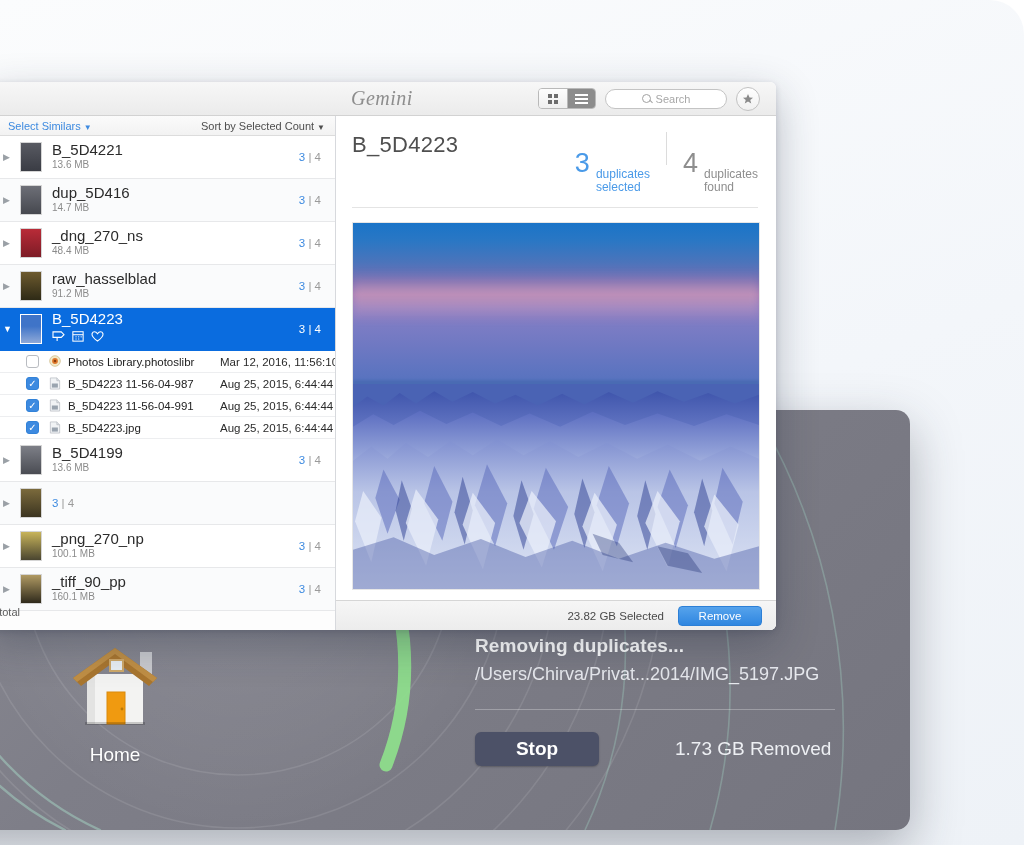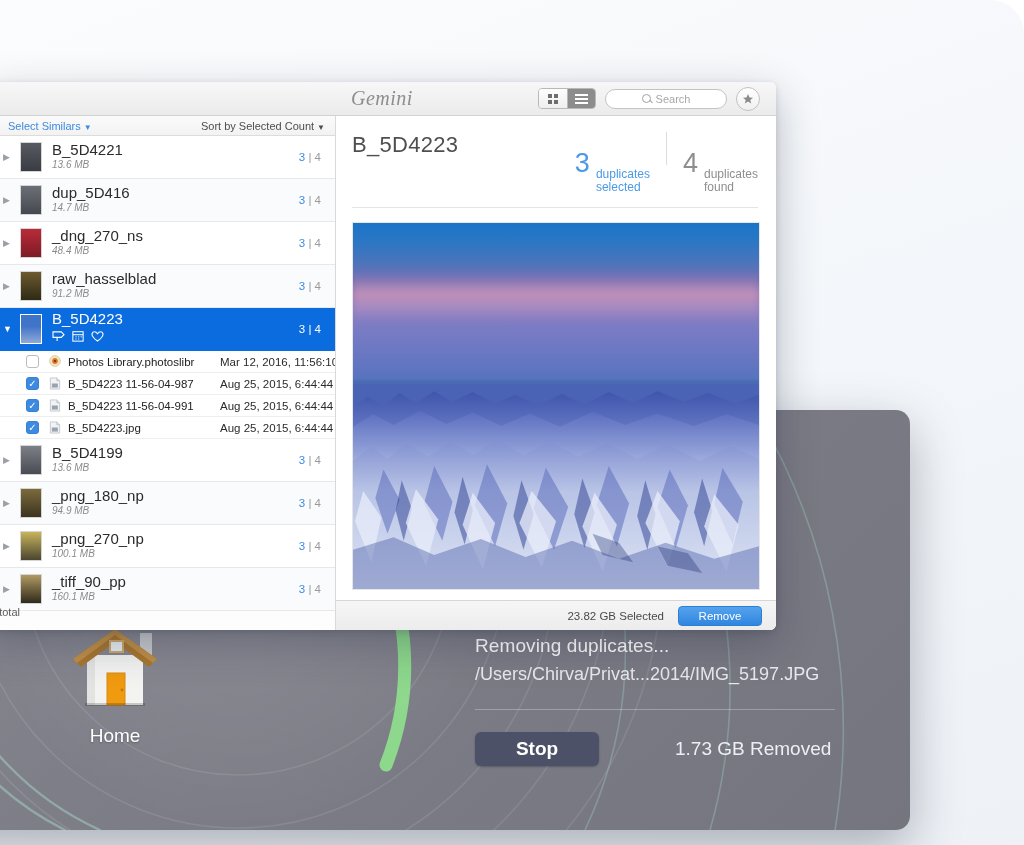--- a/index.html
+++ b/index.html
@@ -44,33 +44,33 @@
   .gw-star svg { fill:#fafafa; }
   
   .gw-glow {
     position:absolute; left:110px; top:-130px;
     width:560px; height:560px; border-radius:50%;
     background: radial-gradient(circle at 50% 50%, rgba(255,255,255,0.10) 0%, rgba(255,255,255,0.045) 45%, rgba(255,255,255,0) 68%);
   }
 
   
   .home-block {
-    position:absolute; left:195px; top:207px;
+    position:absolute; left:195px; top:226px;
     width:140px; text-align:center;
   }
   .home-label {
     margin-top:8px; color:#ffffff; font-size:19px;
     text-shadow:0 1px 2px rgba(0,0,0,0.25);
   }
 
   
   .prog-panel {
     position:absolute; left:625px; top:225px; width:360px; color:#fff;
   }
-  .prog-title { font-size:19px; font-weight:normal; color:#ffffff; letter-spacing:0.1px; }
+  .prog-title { font-size:19px; font-weight:bold; color:#ffffff; letter-spacing:0.1px; }
   .prog-path  { font-size:18px; color:#e7e9ee; margin-top:7px; white-space:nowrap; }
   .prog-rule  { height:1px; background:rgba(255,255,255,0.28); margin:24px 0 22px 0; }
   .prog-row   { display:flex; align-items:center; }
   .stop-btn {
     width:124px; height:34px; border-radius:6px;
     background:#4c5167; color:#ffffff;
     font-size:19px; font-weight:bold;
     display:flex; align-items:center; justify-content:center;
     box-shadow:0 1px 2px rgba(0,0,0,0.25);
     cursor:pointer; border:none;
@@ -157,21 +157,21 @@
   }
   .grp-row.sel .tri { color:#ffffff; }
   .thumb {
     width:22px; height:30px; flex:0 0 22px;
     border:1px solid #d5d5d5; background:#ddd; margin-right:10px;
     background-size:cover; background-position:center;
   }
   .grp-row.sel .thumb { border-color:#ffffff; }
   .grp-meta { flex:1; min-width:0; }
   .grp-name { font-size:15px; color:#2b2b2b; line-height:14px; }
-  .grp-size { font-size:10px; color:#8b8b8b; line-height:13px; margin-top:1px;font-style:italic; }
+  .grp-size { font-size:10px; color:#8b8b8b; line-height:13px; margin-top:1px; }
   .grp-row.sel .grp-name { color:#ffffff; }
   .grp-icons { display:flex; gap:7px; margin-top:2px; }
   .grp-icons svg { stroke:#ffffff; fill:none; }
   .grp-count { font-size:11.5px; color:#9a9a9a; padding-right:14px; white-space:nowrap; }
   .grp-count b { color:#3d8ae0; font-weight:normal; }
   .grp-row.sel .grp-count { color:#ffffff; }
   .grp-row.sel .grp-count b { color:#ffffff; }
 
   .file-row {
     height:22px; display:flex; align-items:center;
@@ -513,24 +513,20 @@
             <span class="grp-meta">
               <span class="grp-name" style="display:block">B_5D4199</span>
               <span class="grp-size" style="display:block">13.6 MB</span>
             </span>
             <span class="grp-count"><b>3</b> | <span>4</span></span>
           </div>
 
           <div class="grp-row alt">
             <span class="tri">▶</span>
             <span class="thumb" style="background:linear-gradient(#7b6a3c,#3b3420)"></span>
-            <span class="grp-meta">
-              <span class="grp-name" style="display:block">_png_180_np</span>
-              <span class="grp-size" style="display:block">94.9 MB</span>
-            </span>
             <span class="grp-count"><b>3</b> | <span>4</span></span>
           </div>
 
           <div class="grp-row">
             <span class="tri">▶</span>
             <span class="thumb" style="background:linear-gradient(#c8b45a,#4a4530)"></span>
             <span class="grp-meta">
               <span class="grp-name" style="display:block">_png_270_np</span>
               <span class="grp-size" style="display:block">100.1 MB</span>
             </span>

